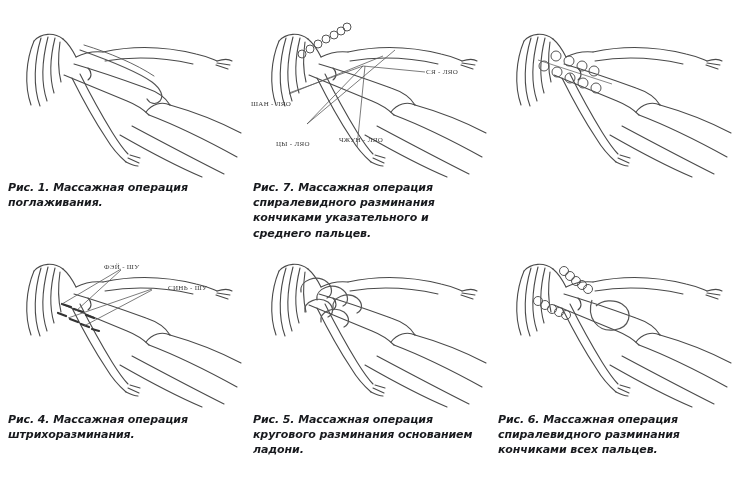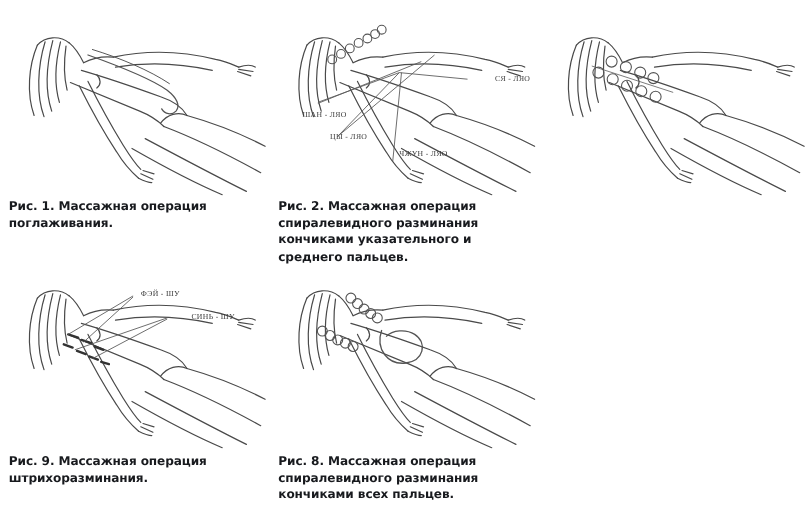--- a/index.html
+++ b/index.html
@@ -13,28 +13,28 @@
     grid-template-columns:245px 245px 245px;
     grid-template-rows:230px 249px;
   }
   .cell{position:relative;}
   .drawing{
     position:absolute;left:0;top:8px;width:245px;height:170px;
   }
   .drawing svg{display:block;width:245px;height:170px;}
   .caption{
     position:absolute;left:8px;top:180px;width:228px;
-    font-size:11px;font-weight:bold;
+    font-size:11px;font-weight:bold;font-style:italic;
     color:#181a1e;line-height:1.38;letter-spacing:-0.1px;
   }
   .row2 .caption{top:182px;}
   .pt-label{
     position:absolute;
     font-family:"Liberation Serif","DejaVu Serif",serif;
-    font-size:7px;color:#3a3a3a;letter-spacing:0.3px;white-space:nowrap;margin-left:24px;
+    font-size:7px;color:#3a3a3a;letter-spacing:0.3px;white-space:nowrap;
   }
   .hidden-defs{position:absolute;width:0;height:0;overflow:hidden;}
 </style>
 </head>
 <body>
 
 <svg class="hidden-defs" aria-hidden="true">
   <defs>
     <g id="prone-body" stroke="#4a4a4a" stroke-width="1.1" fill="none" stroke-linecap="round">
 
@@ -106,24 +106,24 @@
             <line x1="118" y1="58" x2="44" y2="85"></line>
             <line x1="118" y1="58" x2="180" y2="64"></line>
             <line x1="118" y1="58" x2="62" y2="116"></line>
             <line x1="120" y1="58" x2="112" y2="139"></line>
             <line x1="62" y1="116" x2="150" y2="42"></line>
             <line x1="44" y1="86" x2="138" y2="48"></line>
           </g>
         </svg>
         <span class="pt-label" style="left:6px;top:92px">ШАН - ЛЯО</span>
         <span class="pt-label" style="left:181px;top:60px">СЯ - ЛЯО</span>
-        <span class="pt-label" style="left:31px;top:112px">ЦЫ - ЛЯО</span>
+        <span class="pt-label" style="left:31px;top:132px">ЦЫ - ЛЯО</span>
         <span class="pt-label" style="left:94px;top:128px">ЧЖУН - ЛЯО</span>
       </div>
-      <div class="caption">Рис. 2. Массажная операция спиралевидного разминания кончиками указательного и среднего пальцев.</div>
+      <div class="caption">Рис. 7. Массажная операция спиралевидного разминания кончиками указательного и среднего пальцев.</div>
     </div>
 
     <div class="cell">
       <div class="drawing">
         <svg viewBox="0 0 245 170">
           <use href="#prone-body"></use>
           <g stroke="#555" fill="none" stroke-width="1">
             <line x1="48" y1="52" x2="122" y2="76" stroke-width="0.7"></line>
             <circle cx="54" cy="58" r="5"></circle>
             <circle cx="67" cy="64" r="5"></circle>
@@ -153,42 +153,57 @@
             <line x1="92" y1="91" x2="99" y2="93"></line>
           </g>
           <g stroke="#5a5a5a" stroke-width="0.8">
             <line x1="121" y1="31" x2="62" y2="66"></line>
             <line x1="121" y1="32" x2="76" y2="73"></line>
             <line x1="152" y1="51" x2="68" y2="80"></line>
             <line x1="152" y1="52" x2="84" y2="88"></line>
           </g>
         </svg>
         <span class="pt-label" style="left:104px;top:25px">ФЭЙ - ШУ</span>
-        <span class="pt-label" style="left:150px;top:46px">СИНЬ - ШУ</span>
-      </div>
-      <div class="caption">Рис. 9. Массажная операция штрихоразминания.</div>
-    </div>
-
+        <span class="pt-label" style="left:168px;top:46px">СИНЬ - ШУ</span>
+      </div>
+      <div class="caption">Рис. 4. Массажная операция штрихоразминания.</div>
+    </div>
+
+    <div class="cell row2">
+      <div class="drawing">
+        <svg viewBox="0 0 245 170">
+          <use href="#prone-body"></use>
+          <g stroke="#555" fill="none" stroke-width="1.2" stroke-linecap="round">
+            <path d="M56,54 C54,42 72,36 82,44 C88,49 88,57 82,60"></path>
+            <path d="M72,62 C70,50 88,44 98,52 C104,57 104,65 98,68"></path>
+            <path d="M88,70 C86,59 103,53 112,60 C118,65 118,72 112,75"></path>
+            <path d="M60,74 C58,63 74,58 83,64 C89,69 89,76 83,79"></path>
+            <path d="M76,84 C74,73 90,68 99,74 C105,79 105,86 99,89"></path>
+          </g>
+        </svg>
+      </div>
+      <div class="caption">Рис. 5. Массажная операция кругового разминания основанием ладони.</div>
+    </div>
 
     <div class="cell row2">
       <div class="drawing">
         <svg viewBox="0 0 245 170">
           <use href="#prone-body"></use>
           <g stroke="#555" fill="none" stroke-width="1">
             <circle cx="74" cy="33" r="4.5"></circle>
             <circle cx="80" cy="38" r="4.5"></circle>
             <circle cx="86" cy="43" r="4.5"></circle>
             <circle cx="92" cy="47" r="4.5"></circle>
             <circle cx="98" cy="51" r="4.5"></circle>
             <circle cx="48" cy="63" r="4.5"></circle>
             <circle cx="55" cy="67" r="4.5"></circle>
             <circle cx="62" cy="71" r="4.5"></circle>
             <circle cx="69" cy="74" r="4.5"></circle>
             <circle cx="76" cy="77" r="4.5"></circle>
             <path d="M102,62 C96,80 108,94 124,92 C140,90 144,74 132,66 C124,61 112,62 106,68" stroke-width="1.2"></path>
           </g>
         </svg>
       </div>
-      <div class="caption">Рис. 8. Массажная операция спиралевидного разминания кончиками всех пальцев.</div>
+      <div class="caption">Рис. 6. Массажная операция спиралевидного разминания кончиками всех пальцев.</div>
     </div>
 
   </div>
 </div>
 
 </body></html>

